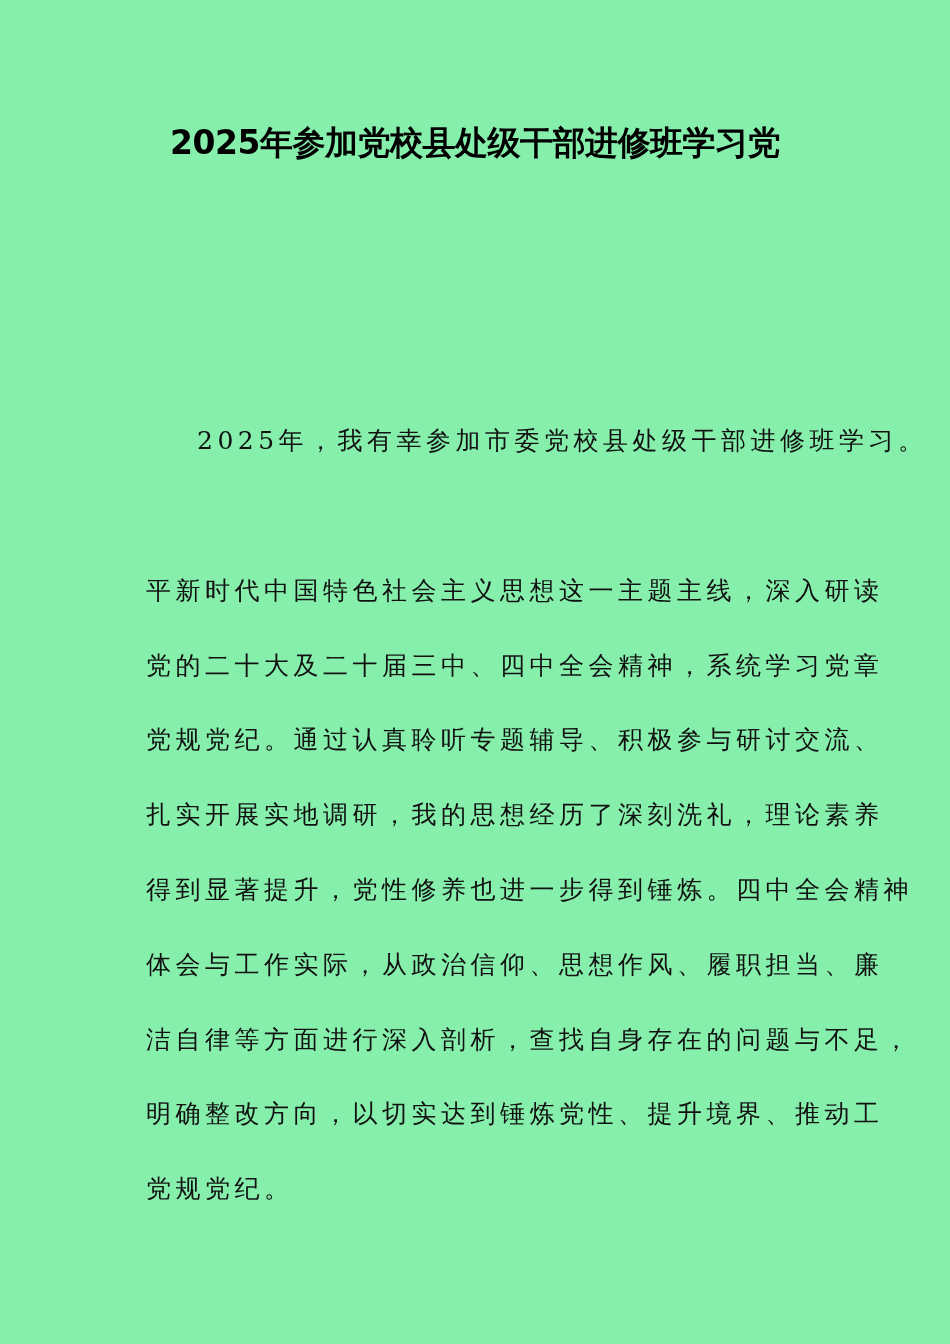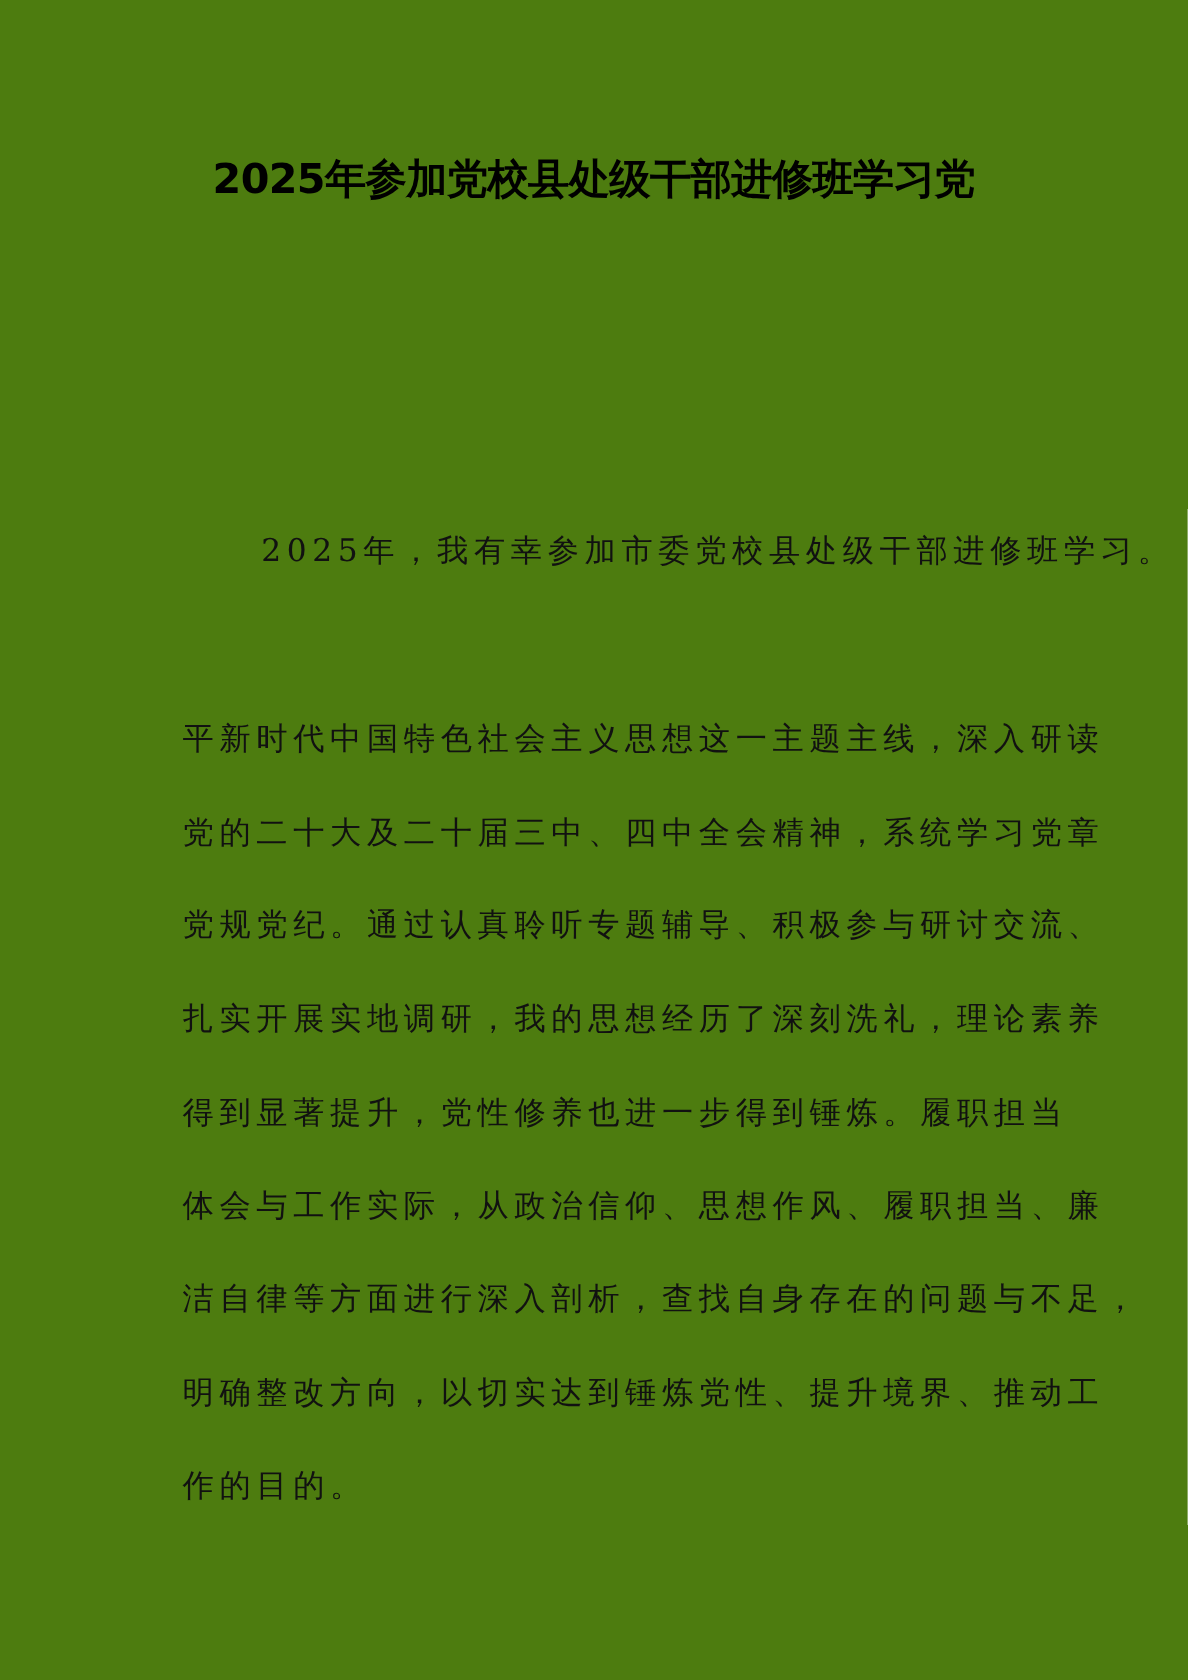--- a/index.html
+++ b/index.html
@@ -12,21 +12,21 @@
       height: 1344px;
       position: relative;
       overflow: hidden;
       color: #000000;
     }
     .page {
       position: absolute;
       left: 0; top: 0;
       width: 950px;
       height: 1344px;
-      background: #4d7c0f;
+      background: #86efac;
     }
     .title-line {
       position: absolute;
       left: 0;
       width: 950px;
       text-align: center;
       font-family: "DejaVu Sans", sans-serif;
       font-weight: bold;
       font-size: 33px;
       line-height: 40px;
@@ -46,23 +46,23 @@
       color: #111111;
     }
     .body-line.indent { left: 197px; }
   </style>
 </head>
 <body>
 
 <div class="page">
   <div class="title-line t1">2025年参加党校县处级干部进修班学习党</div>
 
-  <div class="body-line indent" style="top:426px;margin-left:12px;">2025年，我有幸参加市委党校县处级干部进修班学习。</div>
+  <div class="body-line indent" style="top:426px;">2025年，我有幸参加市委党校县处级干部进修班学习。</div>
   <div class="body-line" style="top:576px;">平新时代中国特色社会主义思想这一主题主线，深入研读</div>
   <div class="body-line" style="top:651px;">党的二十大及二十届三中、四中全会精神，系统学习党章</div>
   <div class="body-line" style="top:725px;">党规党纪。通过认真聆听专题辅导、积极参与研讨交流、</div>
   <div class="body-line" style="top:800px;">扎实开展实地调研，我的思想经历了深刻洗礼，理论素养</div>
-  <div class="body-line" style="top:875px;">得到显著提升，党性修养也进一步得到锤炼。履职担当</div>
+  <div class="body-line" style="top:875px;">得到显著提升，党性修养也进一步得到锤炼。四中全会精神</div>
   <div class="body-line" style="top:950px;">体会与工作实际，从政治信仰、思想作风、履职担当、廉</div>
   <div class="body-line" style="top:1025px;font-family:Liberation Serif, serif;">洁自律等方面进行深入剖析，查找自身存在的问题与不足，</div>
   <div class="body-line" style="top:1099px;">明确整改方向，以切实达到锤炼党性、提升境界、推动工</div>
-  <div class="body-line" style="top:1174px;">作的目的。</div>
+  <div class="body-line" style="top:1174px;">党规党纪。</div>
 </div>
 
 </body></html>

